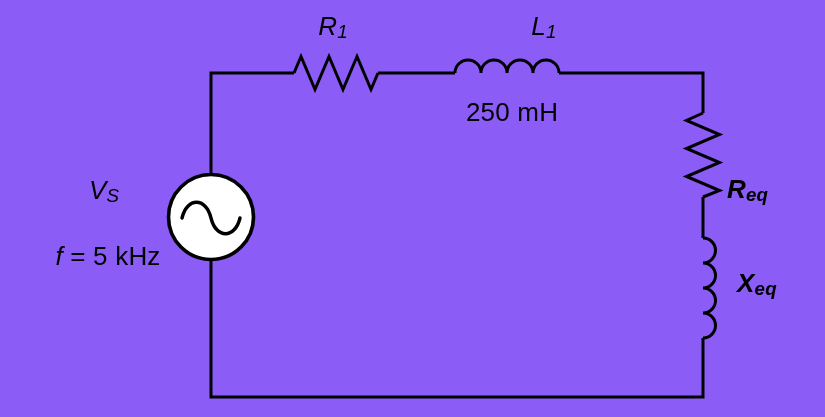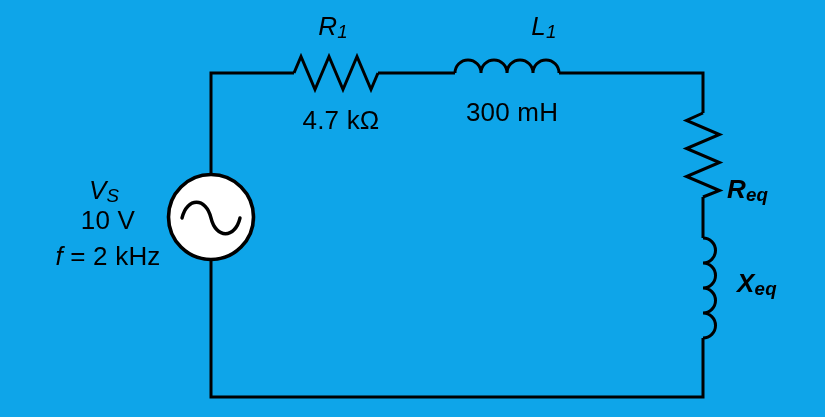--- a/index.html
+++ b/index.html
@@ -4,21 +4,21 @@
 <style>
   html, body {
     margin: 0;
     padding: 0;
     background: #ffffff;
   }
   .stage {
     position: relative;
     width: 825px;
     height: 417px;
-    background: #0ea5e9;
+    background: #8b5cf6;
     font-family: "Liberation Sans", "DejaVu Sans", sans-serif;
     color: #000000;
     overflow: hidden;
   }
   .stage svg {
     position: absolute;
     left: 0;
     top: 0;
   }
   .lbl {
@@ -71,27 +71,25 @@
 
       <circle cx="211" cy="217" r="42.5" fill="#ffffff" stroke-width="3.6"></circle>
       <path stroke-linecap="round" stroke-width="3.4" d="M 182,218 C 187,197 206,197 211,218 C 216,239 235,239 240,218"></path>
     </g>
   </svg>
 
   <div class="lbl ctr it pos-r1"><span>R</span><sub>1</sub></div>
 
   <div class="lbl ctr it pos-l1"><span>L</span><sub>1</sub></div>
 
-  <div class="lbl ctr pos-r1-val"><span>4.7 kΩ</span></div>
 
-  <div class="lbl ctr pos-l1-val"><span>300 mH</span></div>
+  <div class="lbl ctr pos-l1-val"><span>250 mH</span></div>
 
   <div class="lbl ctr it pos-src-name"><span>V</span><sub>S</sub></div>
 
-  <div class="lbl ctr pos-src-volt"><span>10 V</span></div>
 
-  <div class="lbl ctr pos-src-freq"><span class="it">f</span><span> = 2 kHz</span></div>
+  <div class="lbl ctr pos-src-freq"><span class="it">f</span><span> = 5 kHz</span></div>
 
   <div class="lbl bi pos-req"><span>R</span><sub>eq</sub></div>
 
   <div class="lbl bi pos-xeq"><span>X</span><sub>eq</sub></div>
 
 </div>
 
 </body></html>

